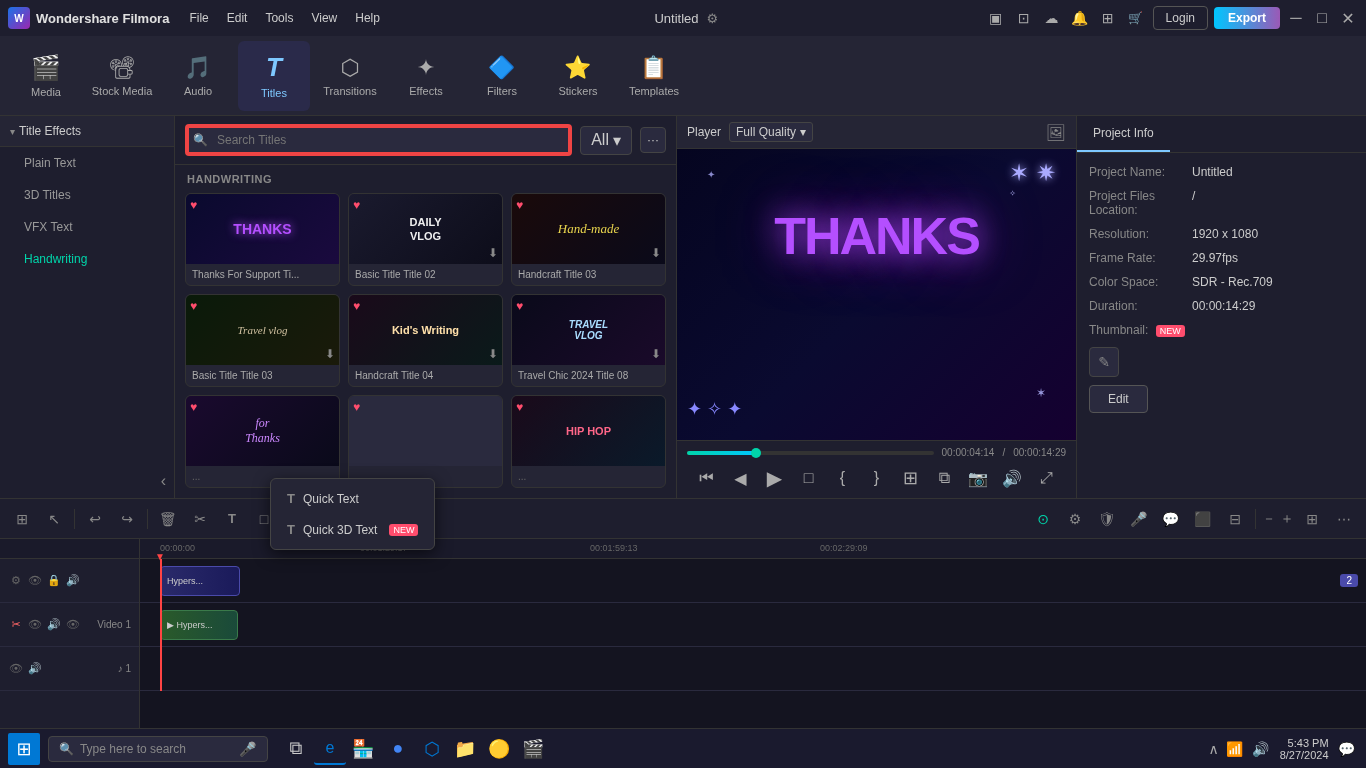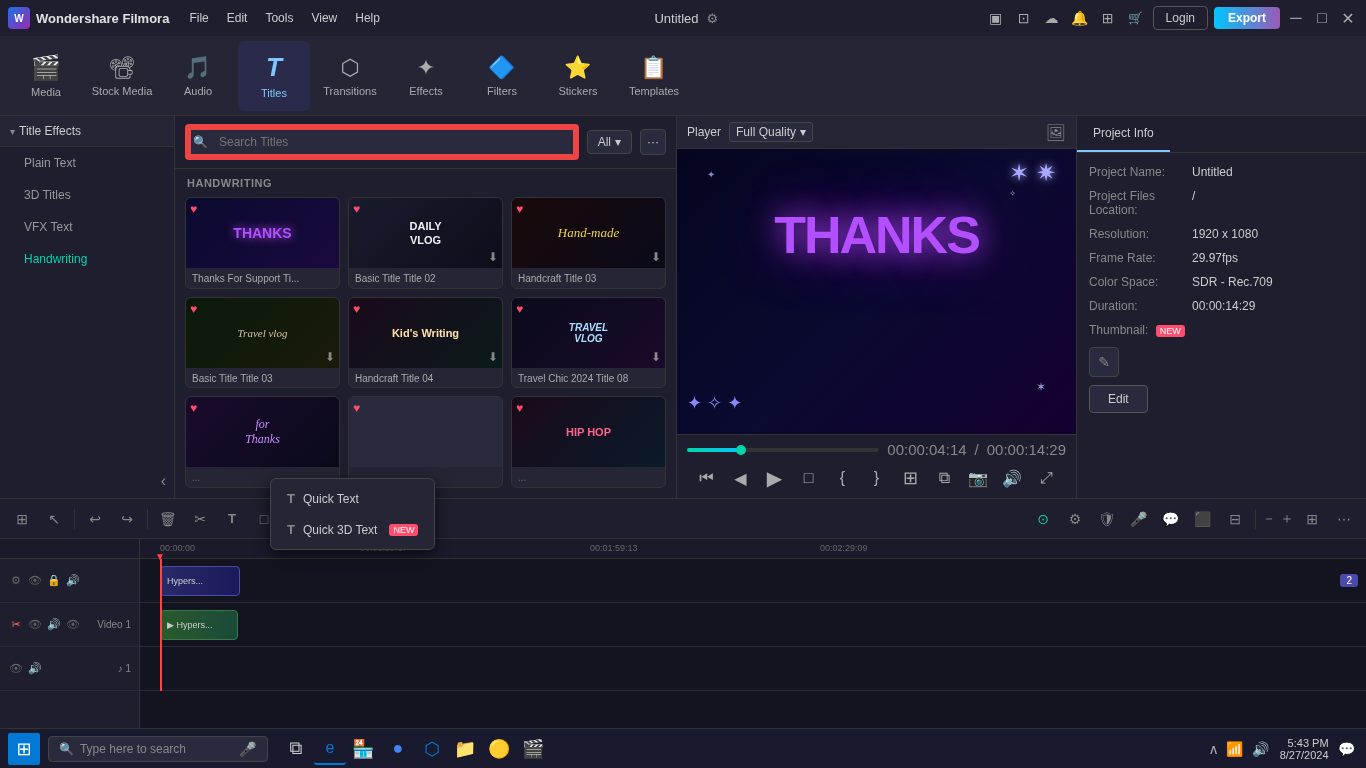--- a/index.html
+++ b/index.html
@@ -33,24 +33,24 @@
     
     #left-panel { width: 175px; background: #1e1e2e; border-right: 1px solid #333; display: flex; flex-direction: column; }
     #left-panel .panel-header { display: flex; align-items: center; padding: 8px 10px; font-size: 12px; color: #ccc; background: #252535; border-bottom: 1px solid #333; gap: 4px; }
     #left-panel .panel-header .chevron { color: #888; font-size: 10px; }
     .sidebar-item { padding: 8px 12px 8px 20px; cursor: pointer; color: #999; font-size: 12px; border-radius: 3px; margin: 1px 4px; }
     .sidebar-item.active { color: #00d4aa; }
 
     
     #content-area { flex: 1; background: #1e1e2e; display: flex; flex-direction: column; overflow: hidden; }
     #search-bar { display: flex; align-items: center; padding: 8px 10px; gap: 8px; border-bottom: 1px solid #333; }
-    #search-bar input { flex: 1; background: #2a2a3e; border: 6px solid #ef4444; border-radius: 4px; padding: 5px 10px 5px 28px; color: #ccc; font-size: 12px; outline: none; }
+    #search-bar input { flex: 1; background: #2a2a3e; border: 4px solid #ef4444; border-radius: 4px; padding: 5px 10px 5px 28px; color: #ccc; font-size: 12px; outline: none; }
     #search-bar .search-wrap { position: relative; flex: 1; }
     #search-bar .search-wrap .search-icon { position: absolute; left: 8px; top: 50%; transform: translateY(-50%); color: #888; font-size: 12px; }
-    #search-bar .all-btn { padding: 4px 10px; background: #2a2a3e; border: 1px solid #444; border-radius: 4px; color: #ccc; cursor: pointer; font-size: 12px; display: flex; align-items: center; gap: 4px; }
+    #search-bar .all-btn { padding: 4px 10px; background: #2a2a3e; border: 1px solid #444; border-radius: 4px; color: #ccc; cursor: pointer; font-size: 16px; display: flex; align-items: center; gap: 4px; }
     #search-bar .more-btn { width: 26px; height: 26px; display: flex; align-items: center; justify-content: center; background: #2a2a3e; border: 1px solid #444; border-radius: 4px; color: #ccc; cursor: pointer; }
 
     #category-label { padding: 8px 12px; font-size: 11px; color: #888; text-transform: uppercase; font-weight: 600; letter-spacing: 0.5px; }
     #titles-grid { display: grid; grid-template-columns: repeat(3, 1fr); gap: 8px; padding: 0 10px 10px; overflow-y: auto; flex: 1; }
     .title-card { cursor: pointer; border-radius: 6px; overflow: hidden; background: #252535; border: 1px solid #333; }
     .title-card .card-thumb { width: 100%; height: 70px; position: relative; display: flex; align-items: center; justify-content: center; overflow: hidden; }
     .title-card .card-label { padding: 5px 6px; font-size: 10px; color: #aaa; white-space: nowrap; overflow: hidden; text-overflow: ellipsis; }
     .heart-icon { position: absolute; top: 4px; left: 4px; color: #ff4d6d; font-size: 12px; }
     .dl-icon { position: absolute; bottom: 4px; right: 4px; color: #888; font-size: 12px; }
     .thumb-thanks { background: linear-gradient(135deg, #0a0a2e, #1a0a3e); }
@@ -83,21 +83,21 @@
     #video-preview .preview-text { font-size: 52px; font-weight: 900; color: #b44fff; text-shadow: 0 0 30px #b44fff, 0 0 60px #7700aa; letter-spacing: -2px; position: absolute; top: 30%; left: 50%; transform: translate(-50%, -50%); white-space: nowrap; }
     #video-preview .preview-text2 { font-size: 38px; font-style: italic; color: #ff69b4; text-shadow: 0 0 20px #ff69b4; position: absolute; top: 58%; left: 55%; transform: translate(-50%, -50%); white-space: nowrap; font-family: cursive; }
     #video-preview .fireworks { position: absolute; top: 10px; right: 20px; color: #aaaaff; font-size: 24px; text-shadow: 0 0 10px #aaaaff; }
     #video-preview .fireworks2 { position: absolute; bottom: 20px; left: 10px; color: #8888ff; font-size: 18px; }
 
     #player-controls { padding: 6px 10px; background: #1e1e2e; border-top: 1px solid #333; }
     #progress-bar { display: flex; align-items: center; gap: 8px; margin-bottom: 6px; }
     #progress-bar .track { flex: 1; height: 4px; background: #333; border-radius: 2px; position: relative; cursor: pointer; }
     #progress-bar .track .fill { height: 100%; background: linear-gradient(90deg, #00d4aa, #00c6ff); border-radius: 2px; width: 28%; }
     #progress-bar .track .thumb { position: absolute; top: 50%; transform: translateY(-50%); left: 28%; width: 10px; height: 10px; background: #00d4aa; border-radius: 50%; margin-left: -5px; }
-    #progress-bar .time { font-size: 15px; color: #888; white-space: nowrap; }
+    #progress-bar .time { font-size: 10px; color: #888; white-space: nowrap; }
     #ctrl-btns { display: flex; align-items: center; justify-content: center; gap: 6px; }
     .ctrl-btn { width: 28px; height: 28px; display: flex; align-items: center; justify-content: center; color: #aaa; cursor: pointer; font-size: 16px; border-radius: 3px; }
 
     
     #right-panel { width: 290px; background: #1e1e2e; border-left: 1px solid #333; }
     #project-info-tabs { display: flex; border-bottom: 1px solid #333; }
     .proj-tab { padding: 10px 16px; font-size: 12px; color: #888; cursor: pointer; border-bottom: 2px solid transparent; }
     .proj-tab.active { color: #ccc; border-bottom-color: #7ec8ff; }
     #project-info { padding: 12px; }
     .info-row { display: flex; margin-bottom: 10px; align-items: flex-start; gap: 8px; }

